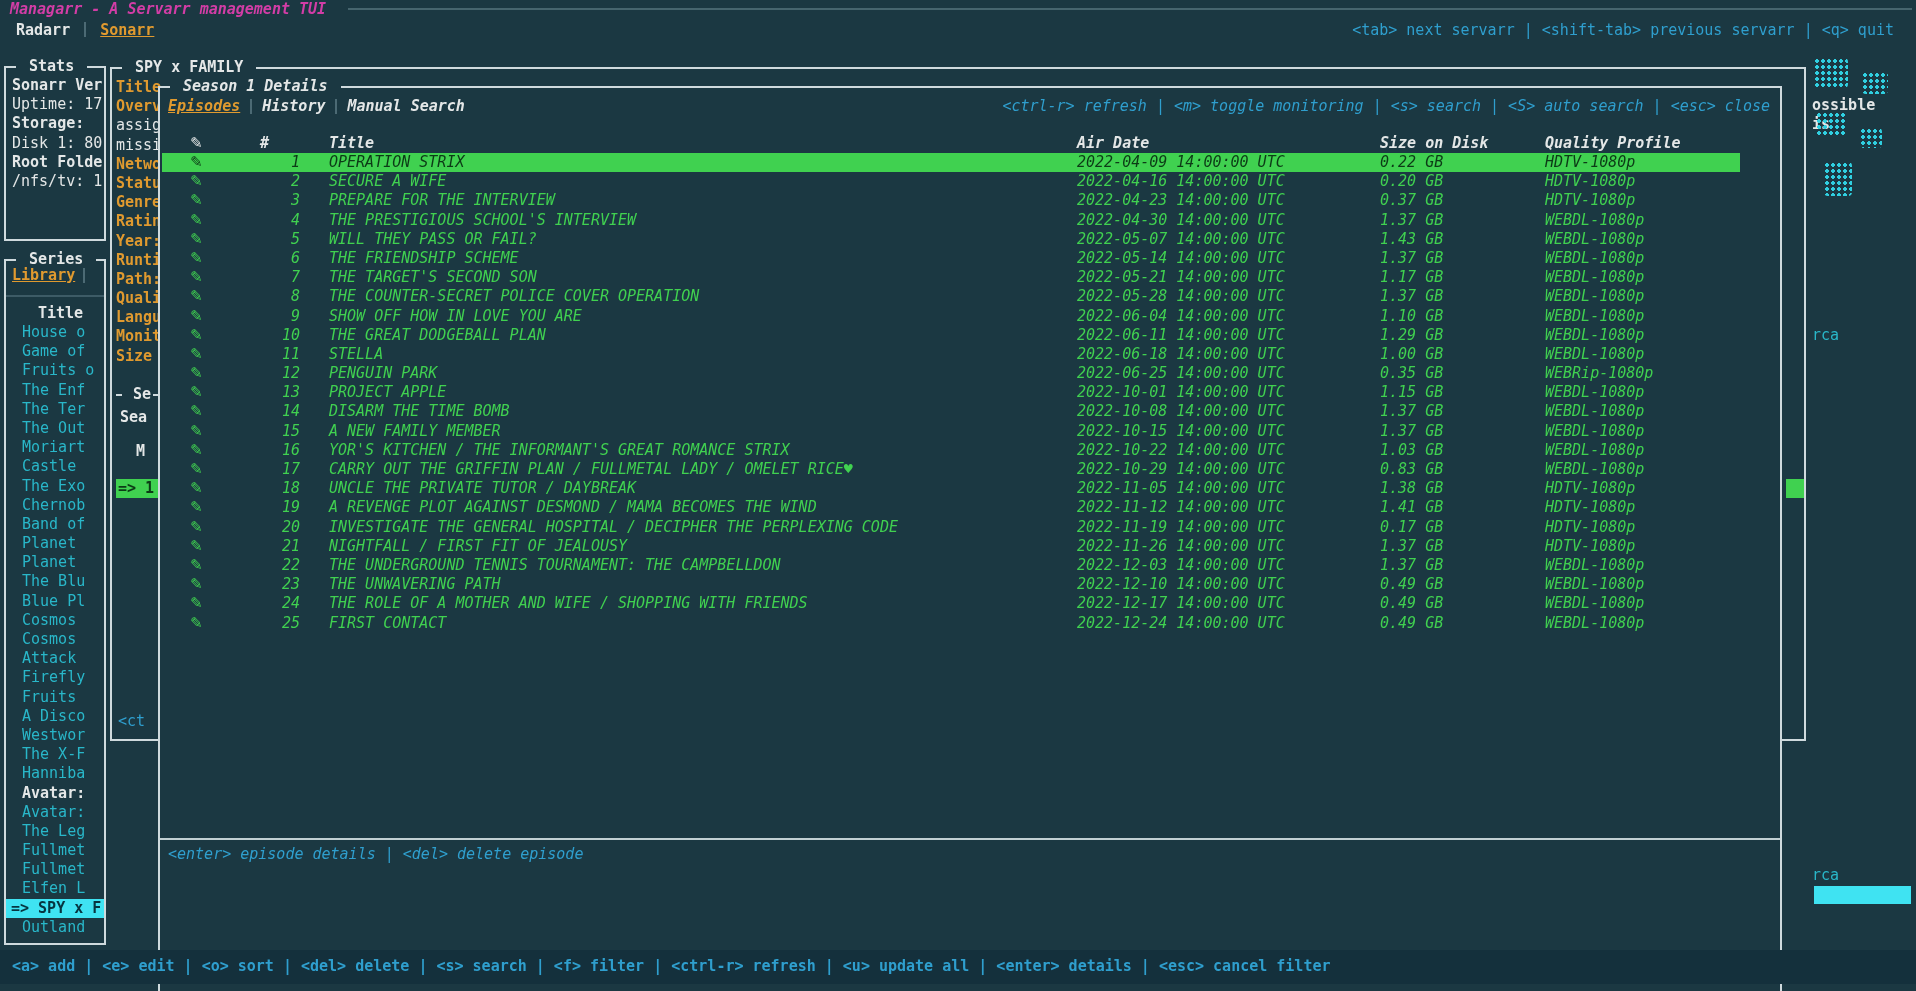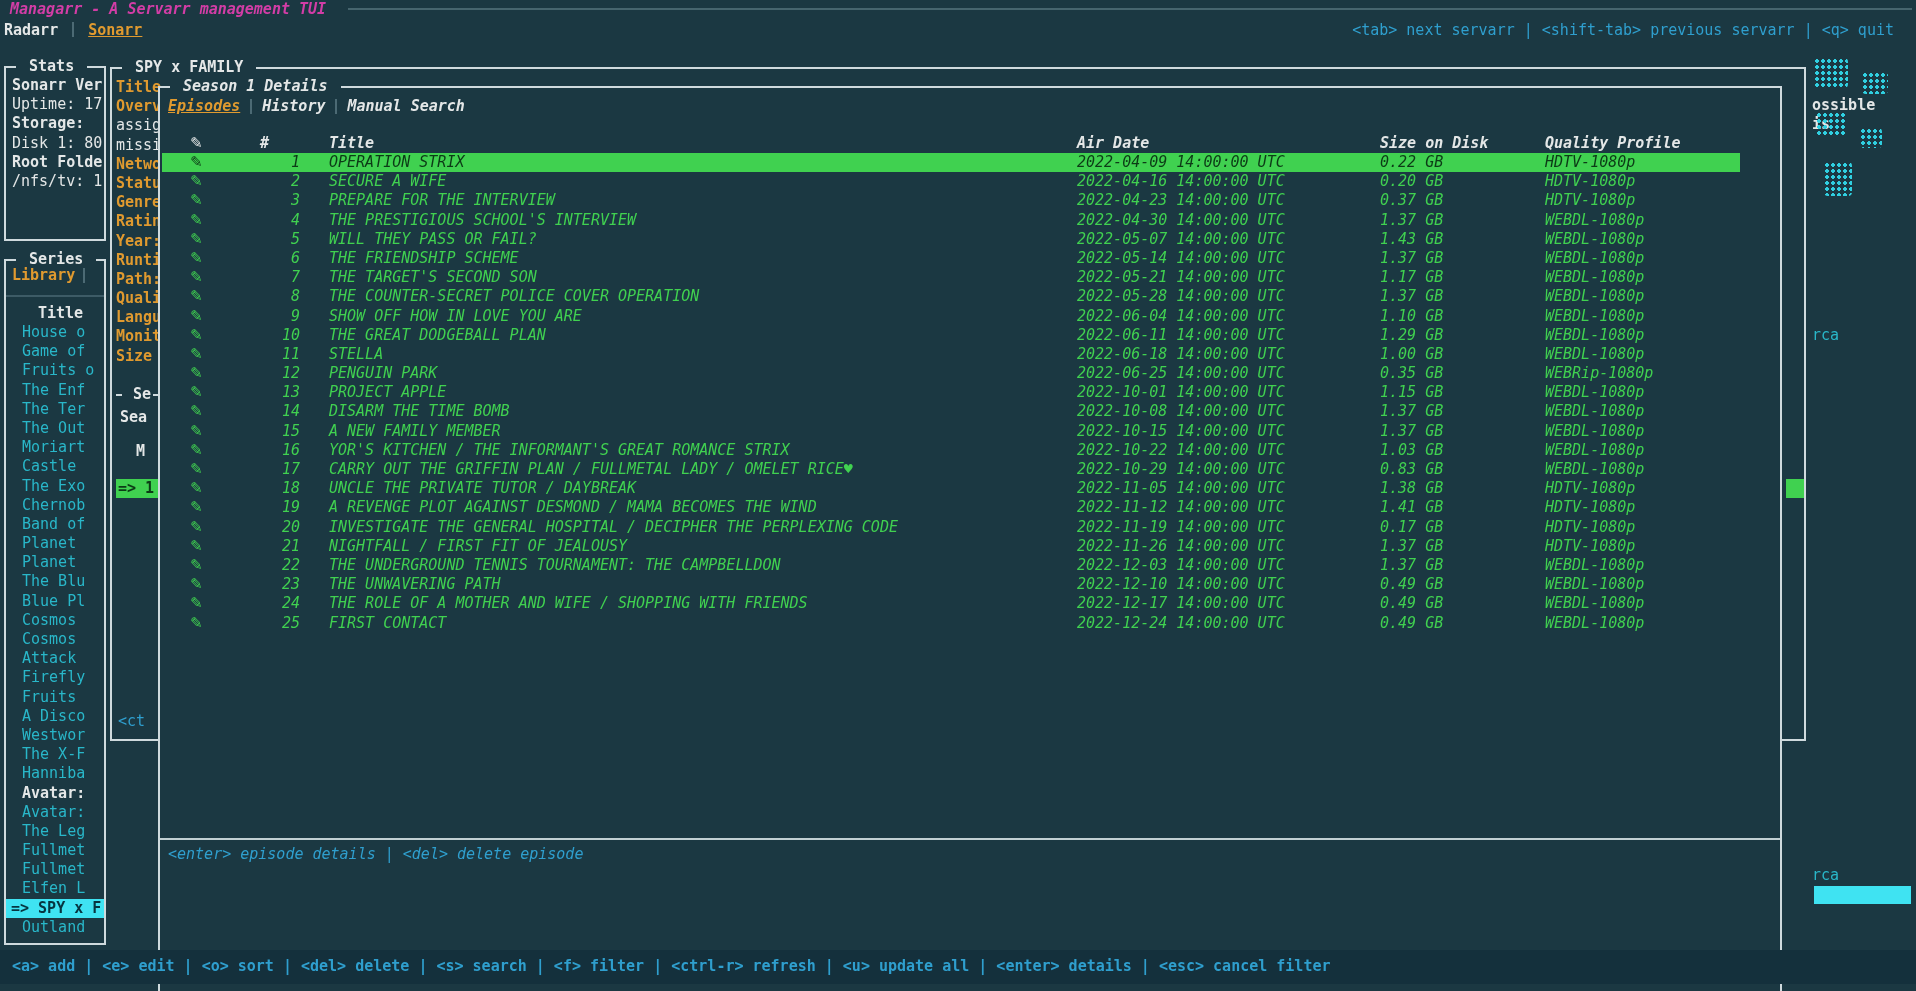--- a/index.html
+++ b/index.html
@@ -8,36 +8,36 @@
     --cyan:#29b7c9; --selcyan:#3fe3f2; --green:#40d150; --art:#30cfe0;
   }
   *{box-sizing:border-box;margin:0;padding:0;}
   body{background:#0e2129;font-family:"DejaVu Sans Mono","DejaVu Sans",monospace;font-size:15px;color:var(--white);}
   .screen{position:relative;width:1916px;height:991px;background:var(--bg);overflow:hidden;}
   .bold{font-weight:bold;}
   
   .titlebar{position:absolute;left:0;top:0;width:100%;height:19px;}
   .app-title{position:absolute;left:10px;top:0;line-height:19px;color:var(--magenta);font-weight:bold;font-style:italic;white-space:pre;}
   .title-rule{position:absolute;left:348px;right:4px;top:8px;height:2px;background:#46656e;}
-  .tabbar{position:absolute;left:0;top:19px;width:100%;height:21px;display:flex;align-items:center;padding-left:4px;gap:14px;}
+  .tabbar{position:absolute;left:0;top:19px;width:100%;height:21px;display:flex;align-items:center;padding-left:16px;gap:14px;}
   .tab{font-weight:bold;color:var(--white);white-space:pre;}
   .tab.sel{color:var(--amber);text-decoration:underline;}
   .vsep{width:0;height:15px;border-left:2px solid var(--dim);}
   .top-help{margin-left:auto;margin-right:22px;color:var(--blue);white-space:pre;}
   
   .panel{position:absolute;border:2px solid var(--bright);background:var(--bg);padding-left:45px;}
   .panel-title{position:absolute;top:-11px;left:10px;background:var(--bg);padding:0 4px;font-weight:bold;color:var(--white);white-space:pre;}
   
   #stats{left:4px;top:66px;width:102px;height:175px;}
   .stat-lines{position:absolute;left:0;top:8px;right:0;}
   .stat-lines>div{height:19.2px;line-height:19.2px;padding-left:6px;overflow:hidden;white-space:pre;color:var(--white);}
   
   #series{left:4px;top:259px;width:102px;height:686px;}
   .lib-tabs{position:absolute;left:6px;top:4px;height:20px;display:flex;align-items:center;gap:8px;}
-  .lib-tab{color:var(--amber);font-weight:bold;white-space:pre;}
+  .lib-tab{color:var(--amber);font-weight:bold;text-decoration:underline;white-space:pre;}
   .lib-underline{position:absolute;left:0;right:0;top:34px;height:2px;background:#3d5b66;}
   .series-header{position:absolute;left:32px;top:43px;height:19px;line-height:19px;font-weight:bold;color:var(--white);}
   .series-list{position:absolute;left:0;top:62px;right:0;}
   .series-list>div{height:19.2px;line-height:19.2px;padding-left:16px;overflow:hidden;white-space:pre;color:var(--cyan);}
   .series-list>div.plain-bold{color:var(--white);font-weight:bold;}
   .series-list>div.selected{background:var(--selcyan);color:#073540;font-weight:bold;padding-left:5px;}
   
   #spywin{left:110px;top:67px;width:1696px;height:674px;z-index:5;}
   .fields{position:absolute;left:4px;top:9px;width:140px;}
   .fields>div{height:19.2px;line-height:19.2px;overflow:hidden;white-space:pre;}
@@ -182,20 +182,21 @@
 
   <div class="panel" id="seasonwin">
     <span class="panel-title"> Season 1 Details </span>
     <div class="ov-tabs">
       <span class="ov-tab sel">Episodes</span>
       <span class="vsep"></span>
       <span class="ov-tab">History</span>
       <span class="vsep"></span>
       <span class="ov-tab">Manual Search</span>
     </div>
+    <div class="ov-help">&lt;ctrl-r&gt; refresh | &lt;m&gt; toggle monitoring | &lt;s&gt; search | &lt;S&gt; auto search | &lt;esc&gt; close</div>
 
     <div class="t-head">
       <span class="c-icon">✎</span>
       <span class="c-numh">#</span>
       <span class="c-title">Title</span>
       <span class="c-air">Air Date</span>
       <span class="c-size">Size on Disk</span>
       <span class="c-quality">Quality Profile</span>
     </div>
 

